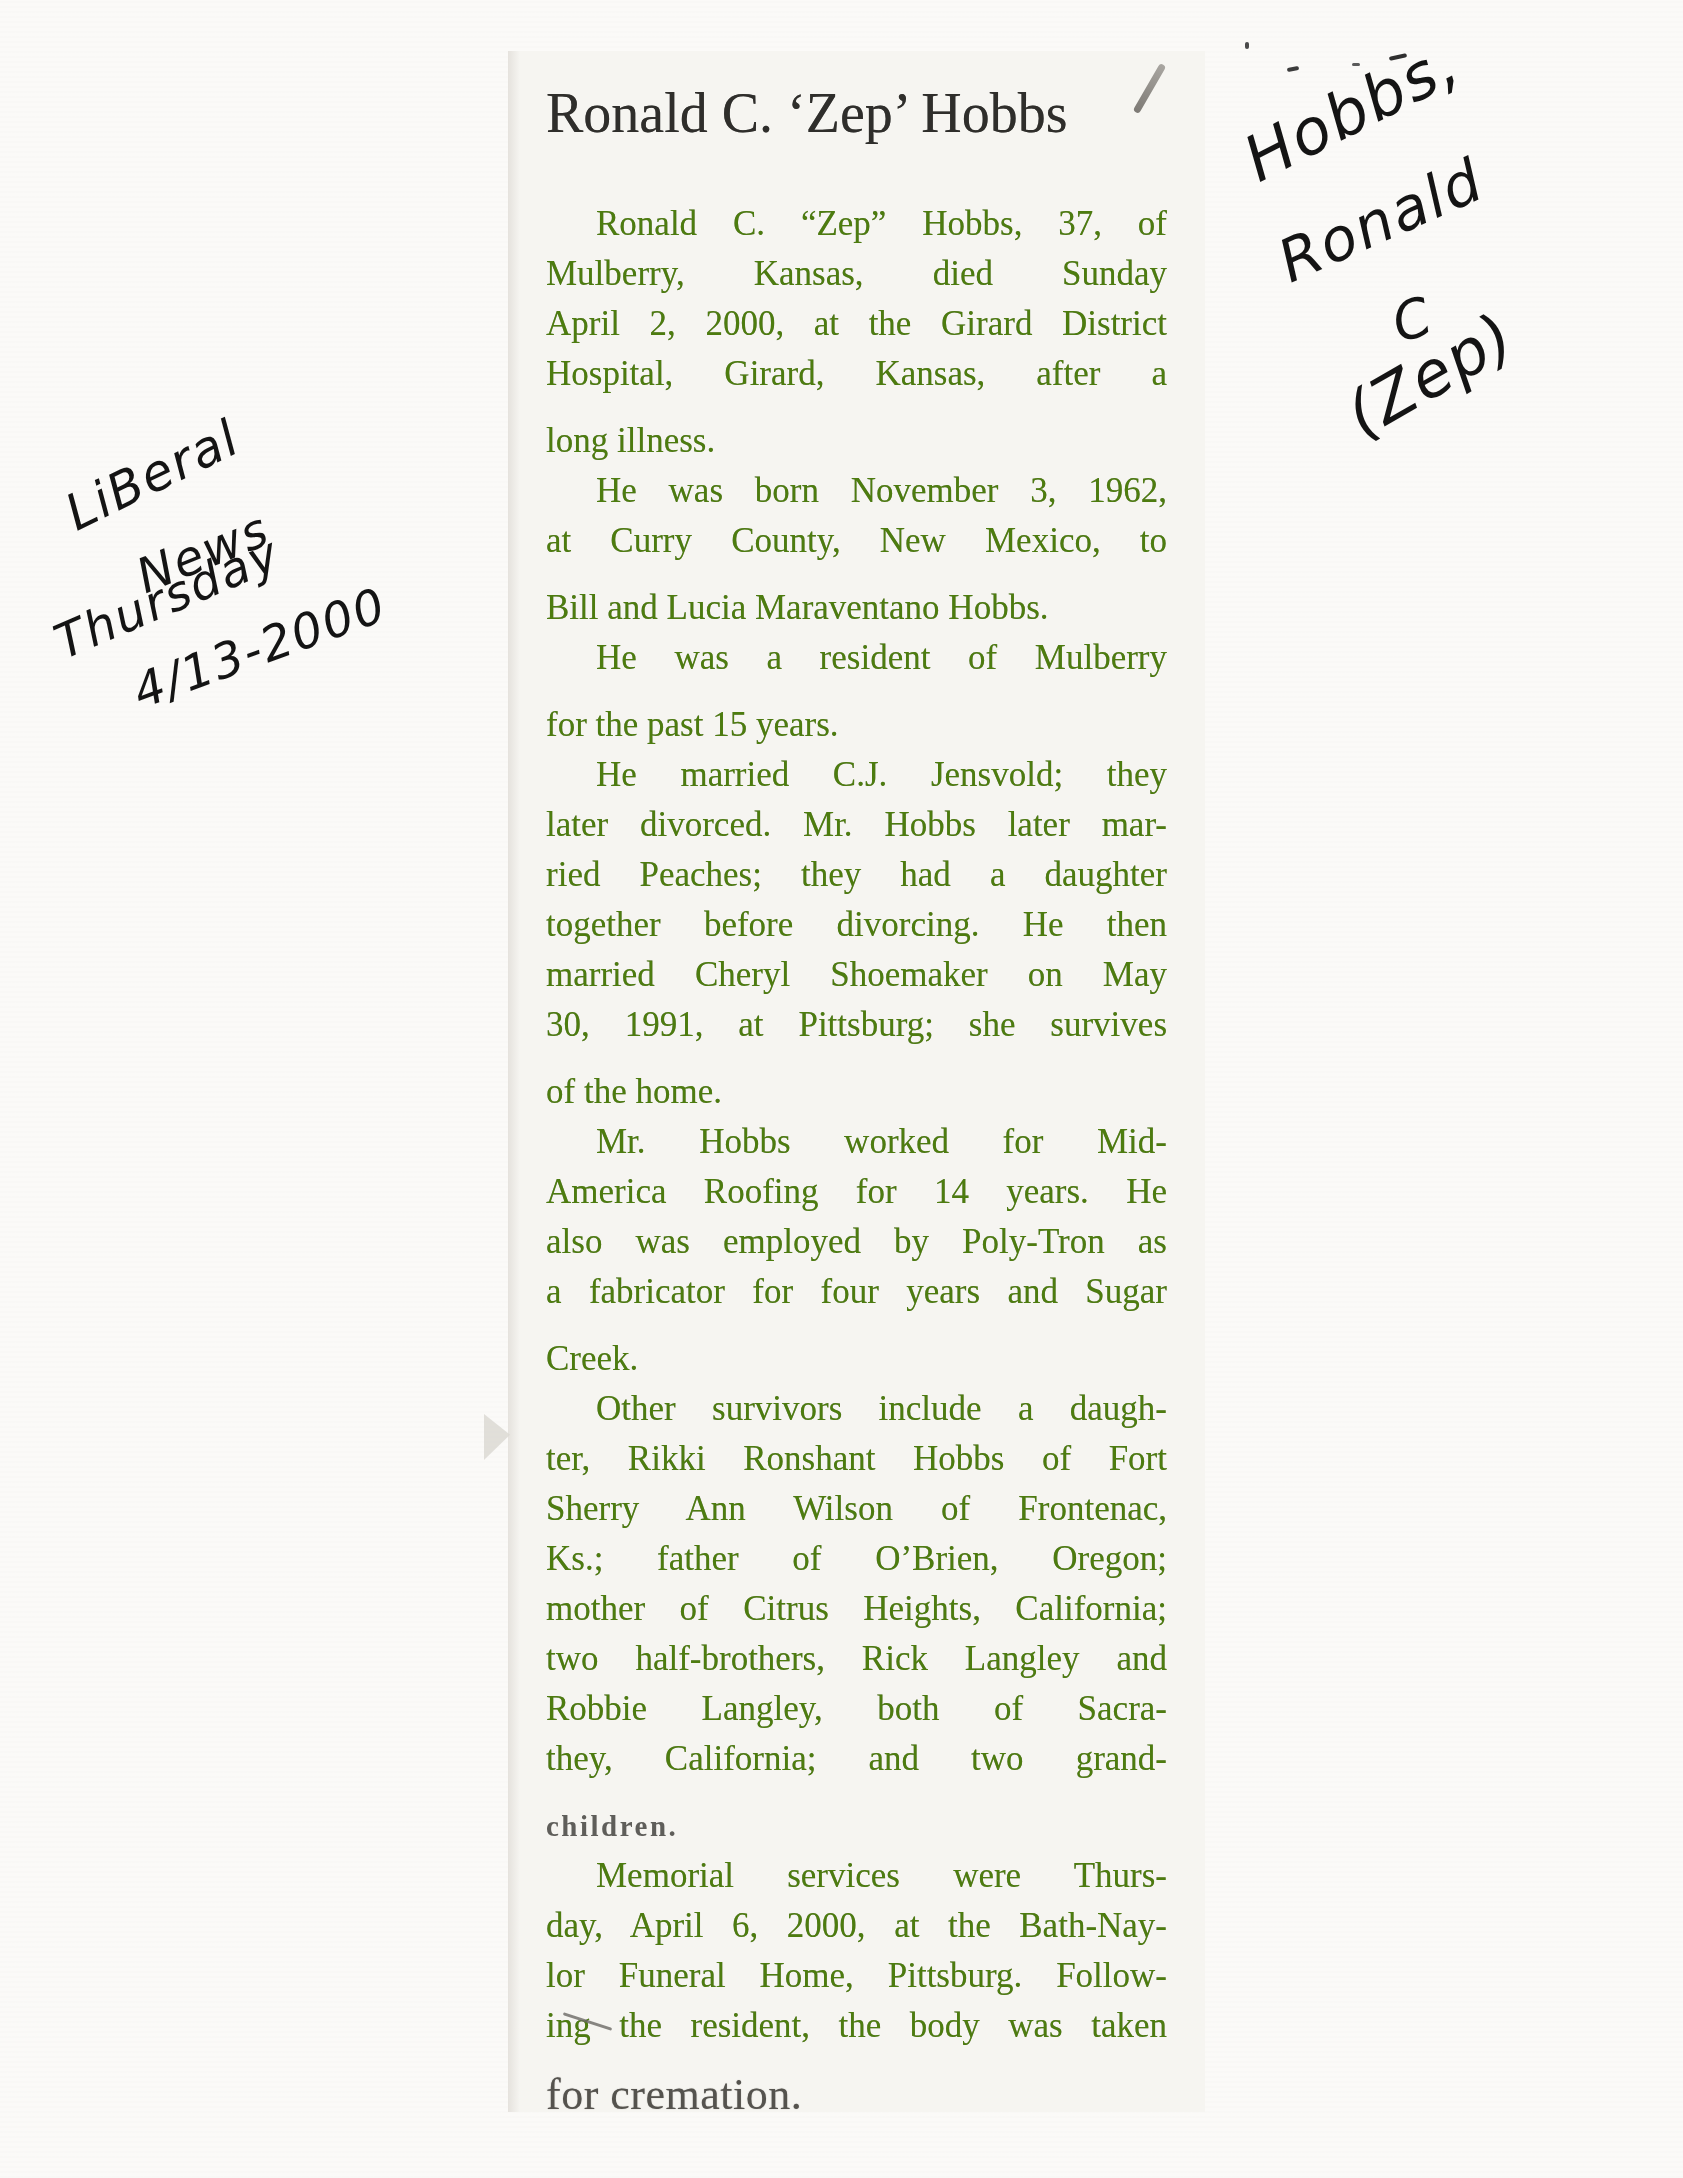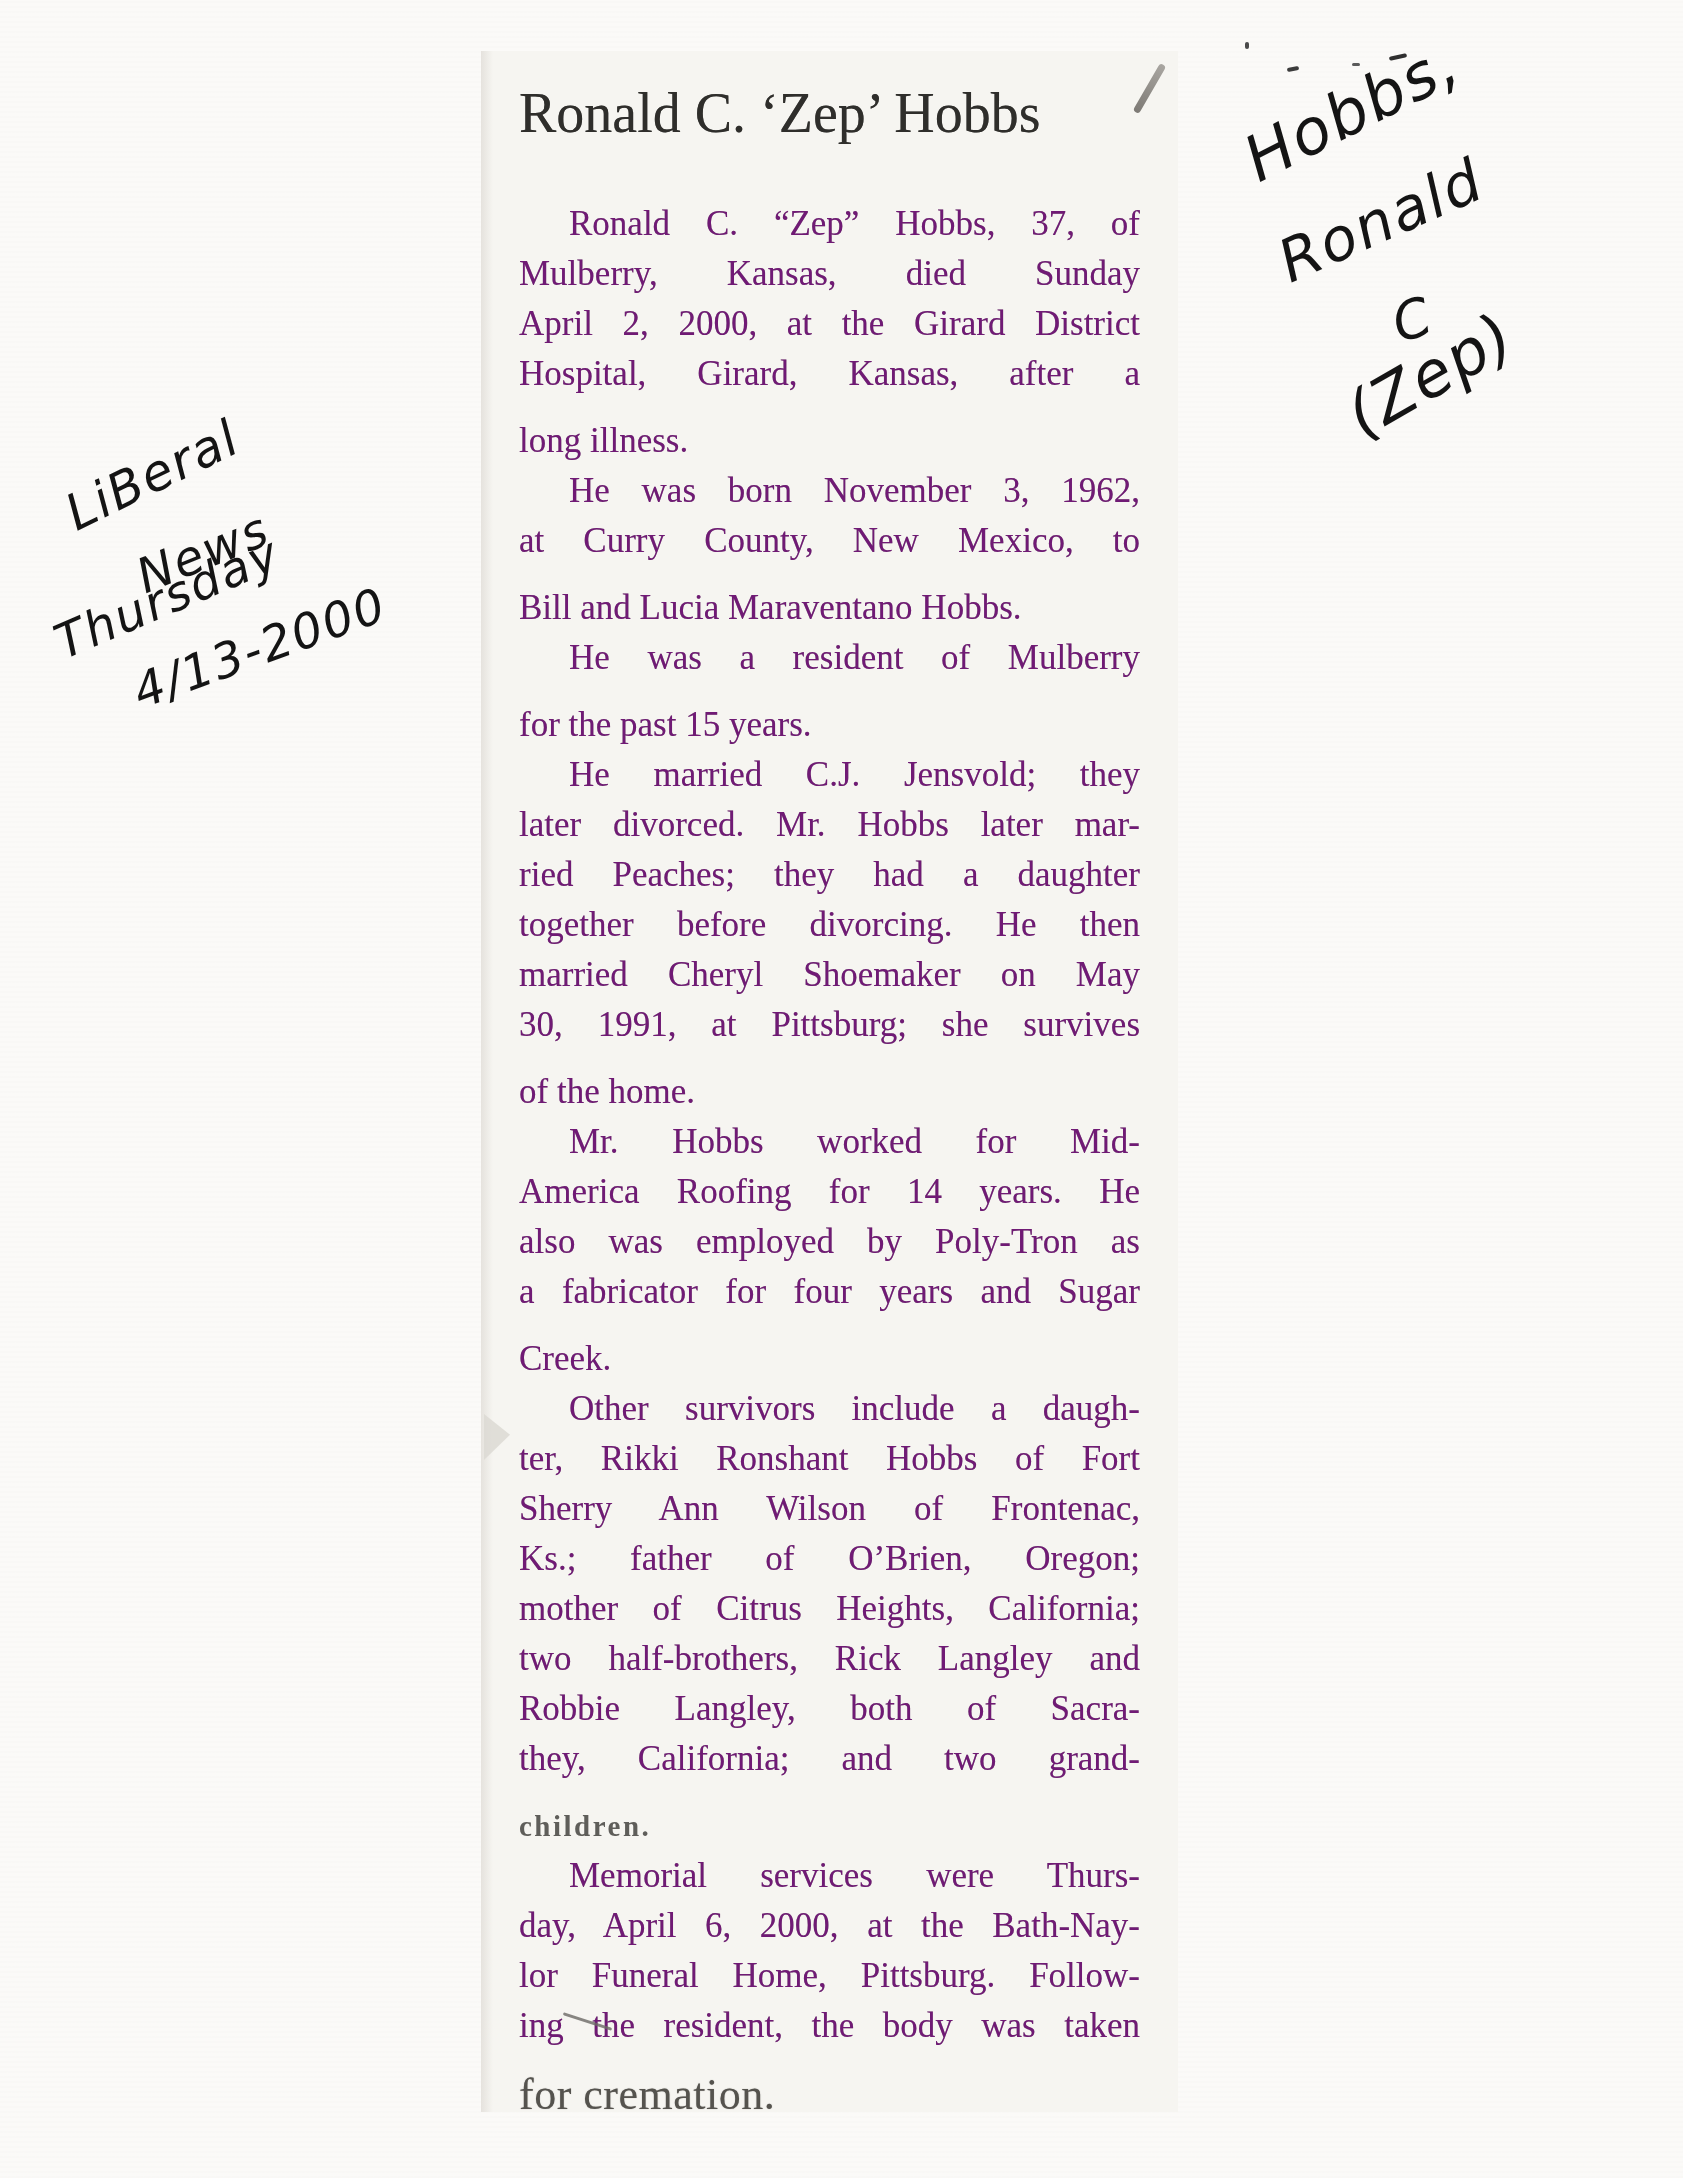--- a/index.html
+++ b/index.html
@@ -10,38 +10,38 @@
     overflow:hidden;
   }
   .page{
     position:absolute;inset:0;
     background:
       repeating-linear-gradient(0deg, rgba(0,0,0,0.008) 0 2px, rgba(255,255,255,0) 2px 5px),
       #fbfaf8;
   }
   
   .clipping{
-    position:absolute;left:483px;top:51px;width:695px;height:2061px;
+    position:absolute;left:510px;top:51px;width:695px;height:2061px;
     background:#f6f5f1;
     box-sizing:border-box;
     padding:30px 38px 0 36px;
   }
   .clipping::before{ 
     content:"";position:absolute;left:-2px;top:0;bottom:0;width:12px;
     background:linear-gradient(90deg,#e5e2dd, rgba(246,245,241,0));
   }
   .headline{
     margin:0 0 53px 0;
     font-size:56px;line-height:65px;font-weight:normal;
     color:#2f2e2b;letter-spacing:0px;
     text-shadow:0 0 0.5px rgba(40,40,40,.6);
     white-space:nowrap;
   }
   .line{
-    font-size:35px;line-height:50px;color:#701a75;
+    font-size:35px;line-height:50px;color:#4d7c0f;
     text-align:justify;text-align-last:justify;-moz-text-align-last:justify;
     text-shadow:0 0 0.6px rgba(60,58,55,.45);
   }
   .line.first{text-indent:50px;}
   .line.last{text-align:left;text-align-last:left;margin-top:17px;-moz-text-align-last:left;}
   .line.small-line{
     font-size:29px;letter-spacing:2.5px;color:#5f5e5a;font-weight:bold;
     text-shadow:none;
   }
   .line.big-line{

